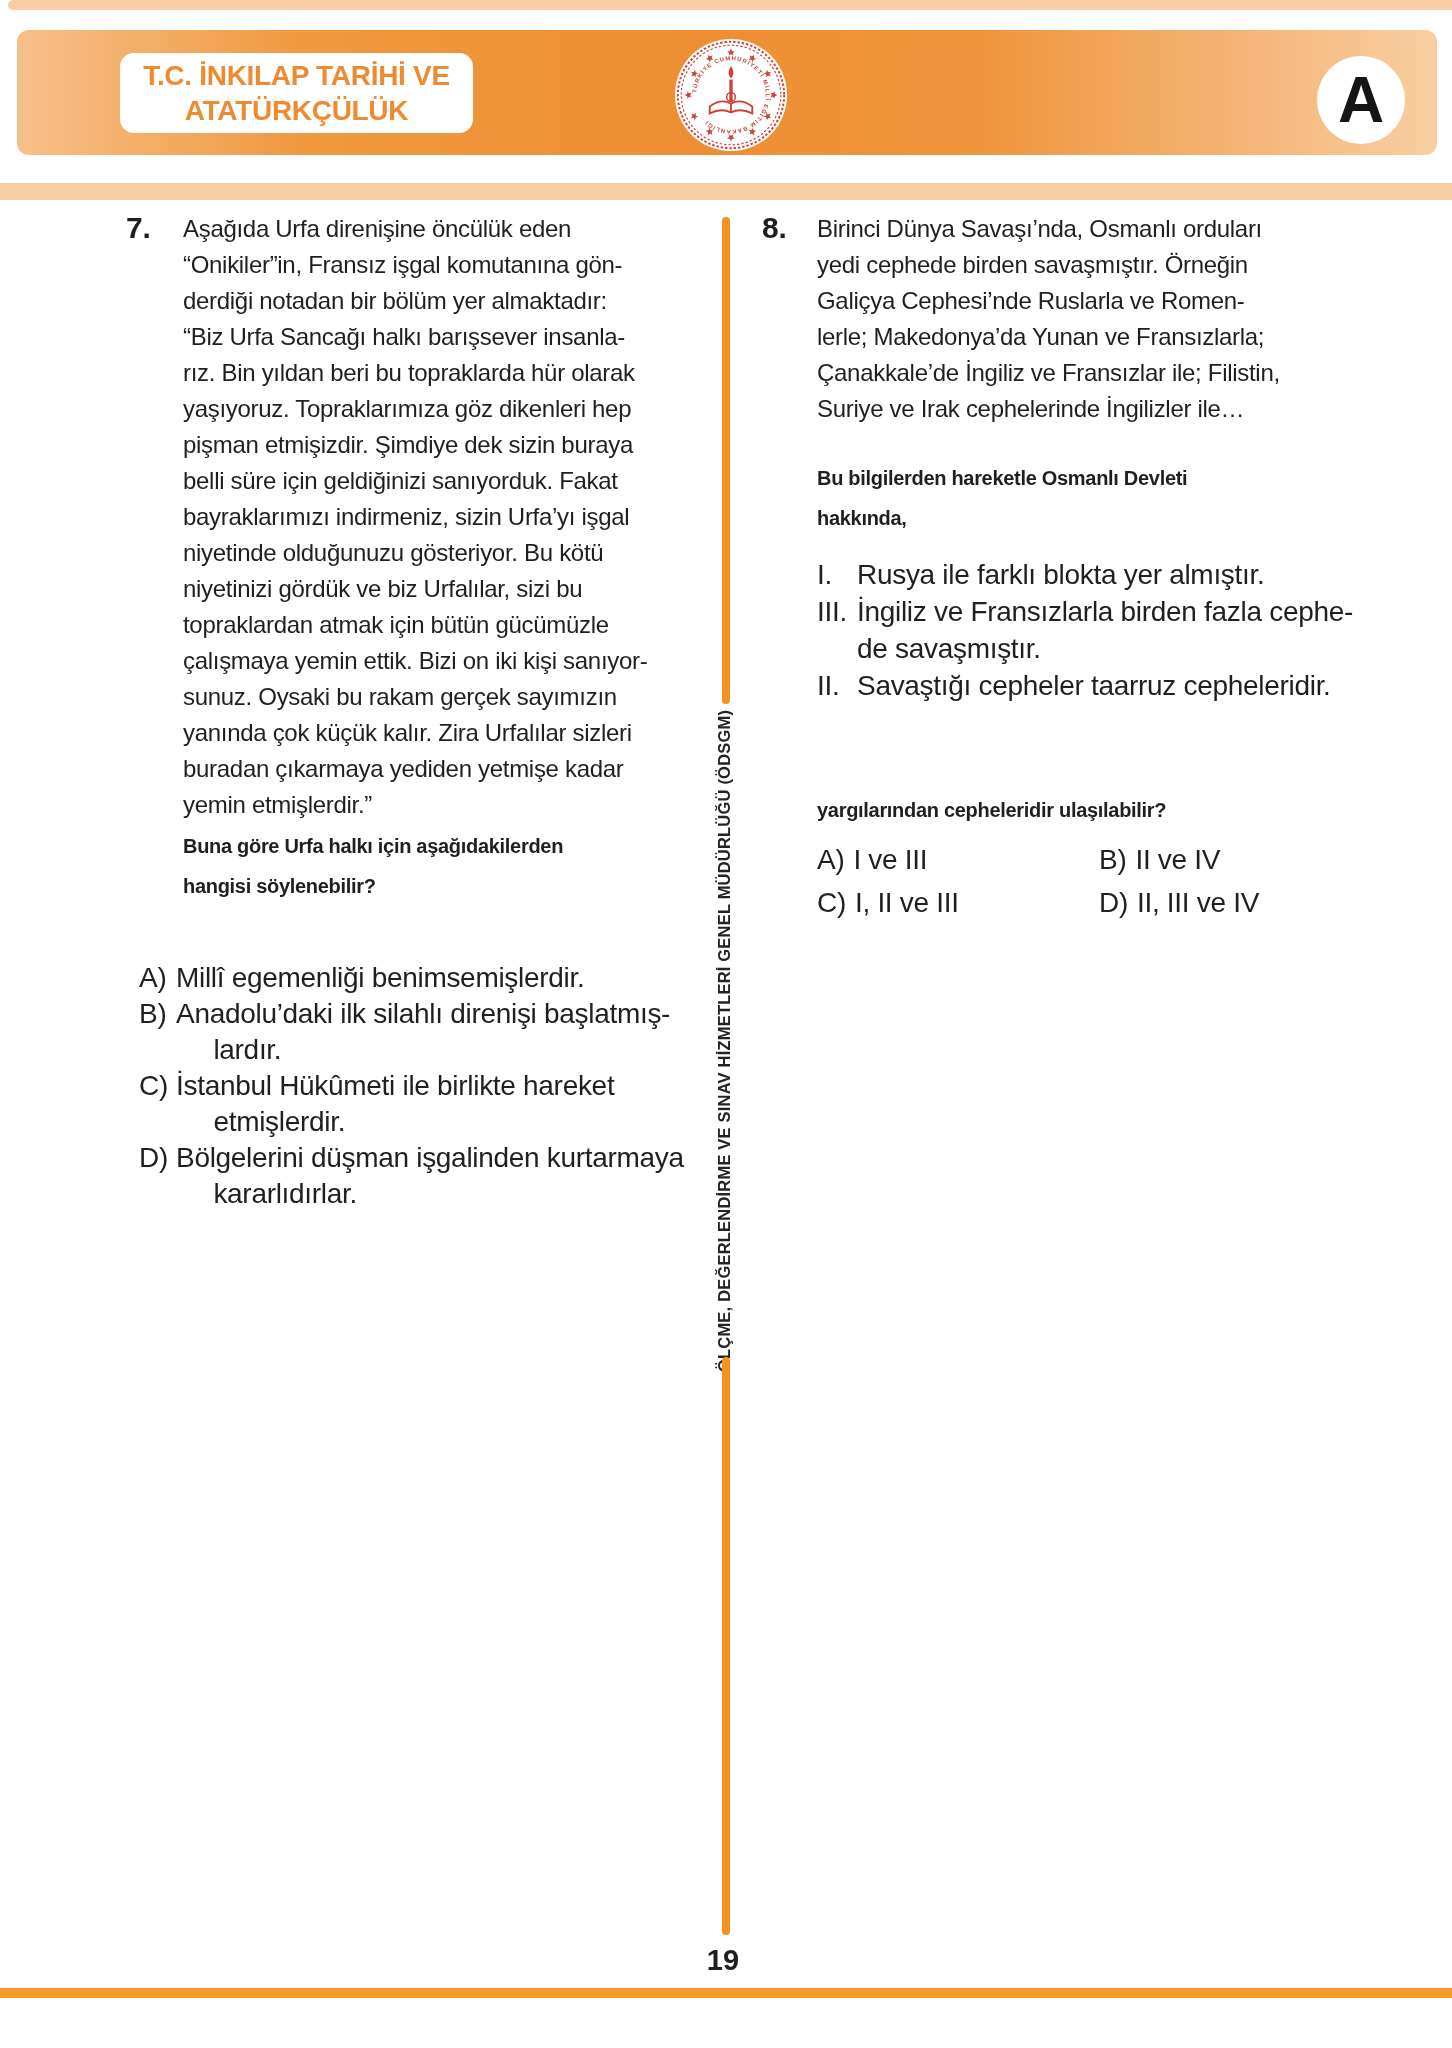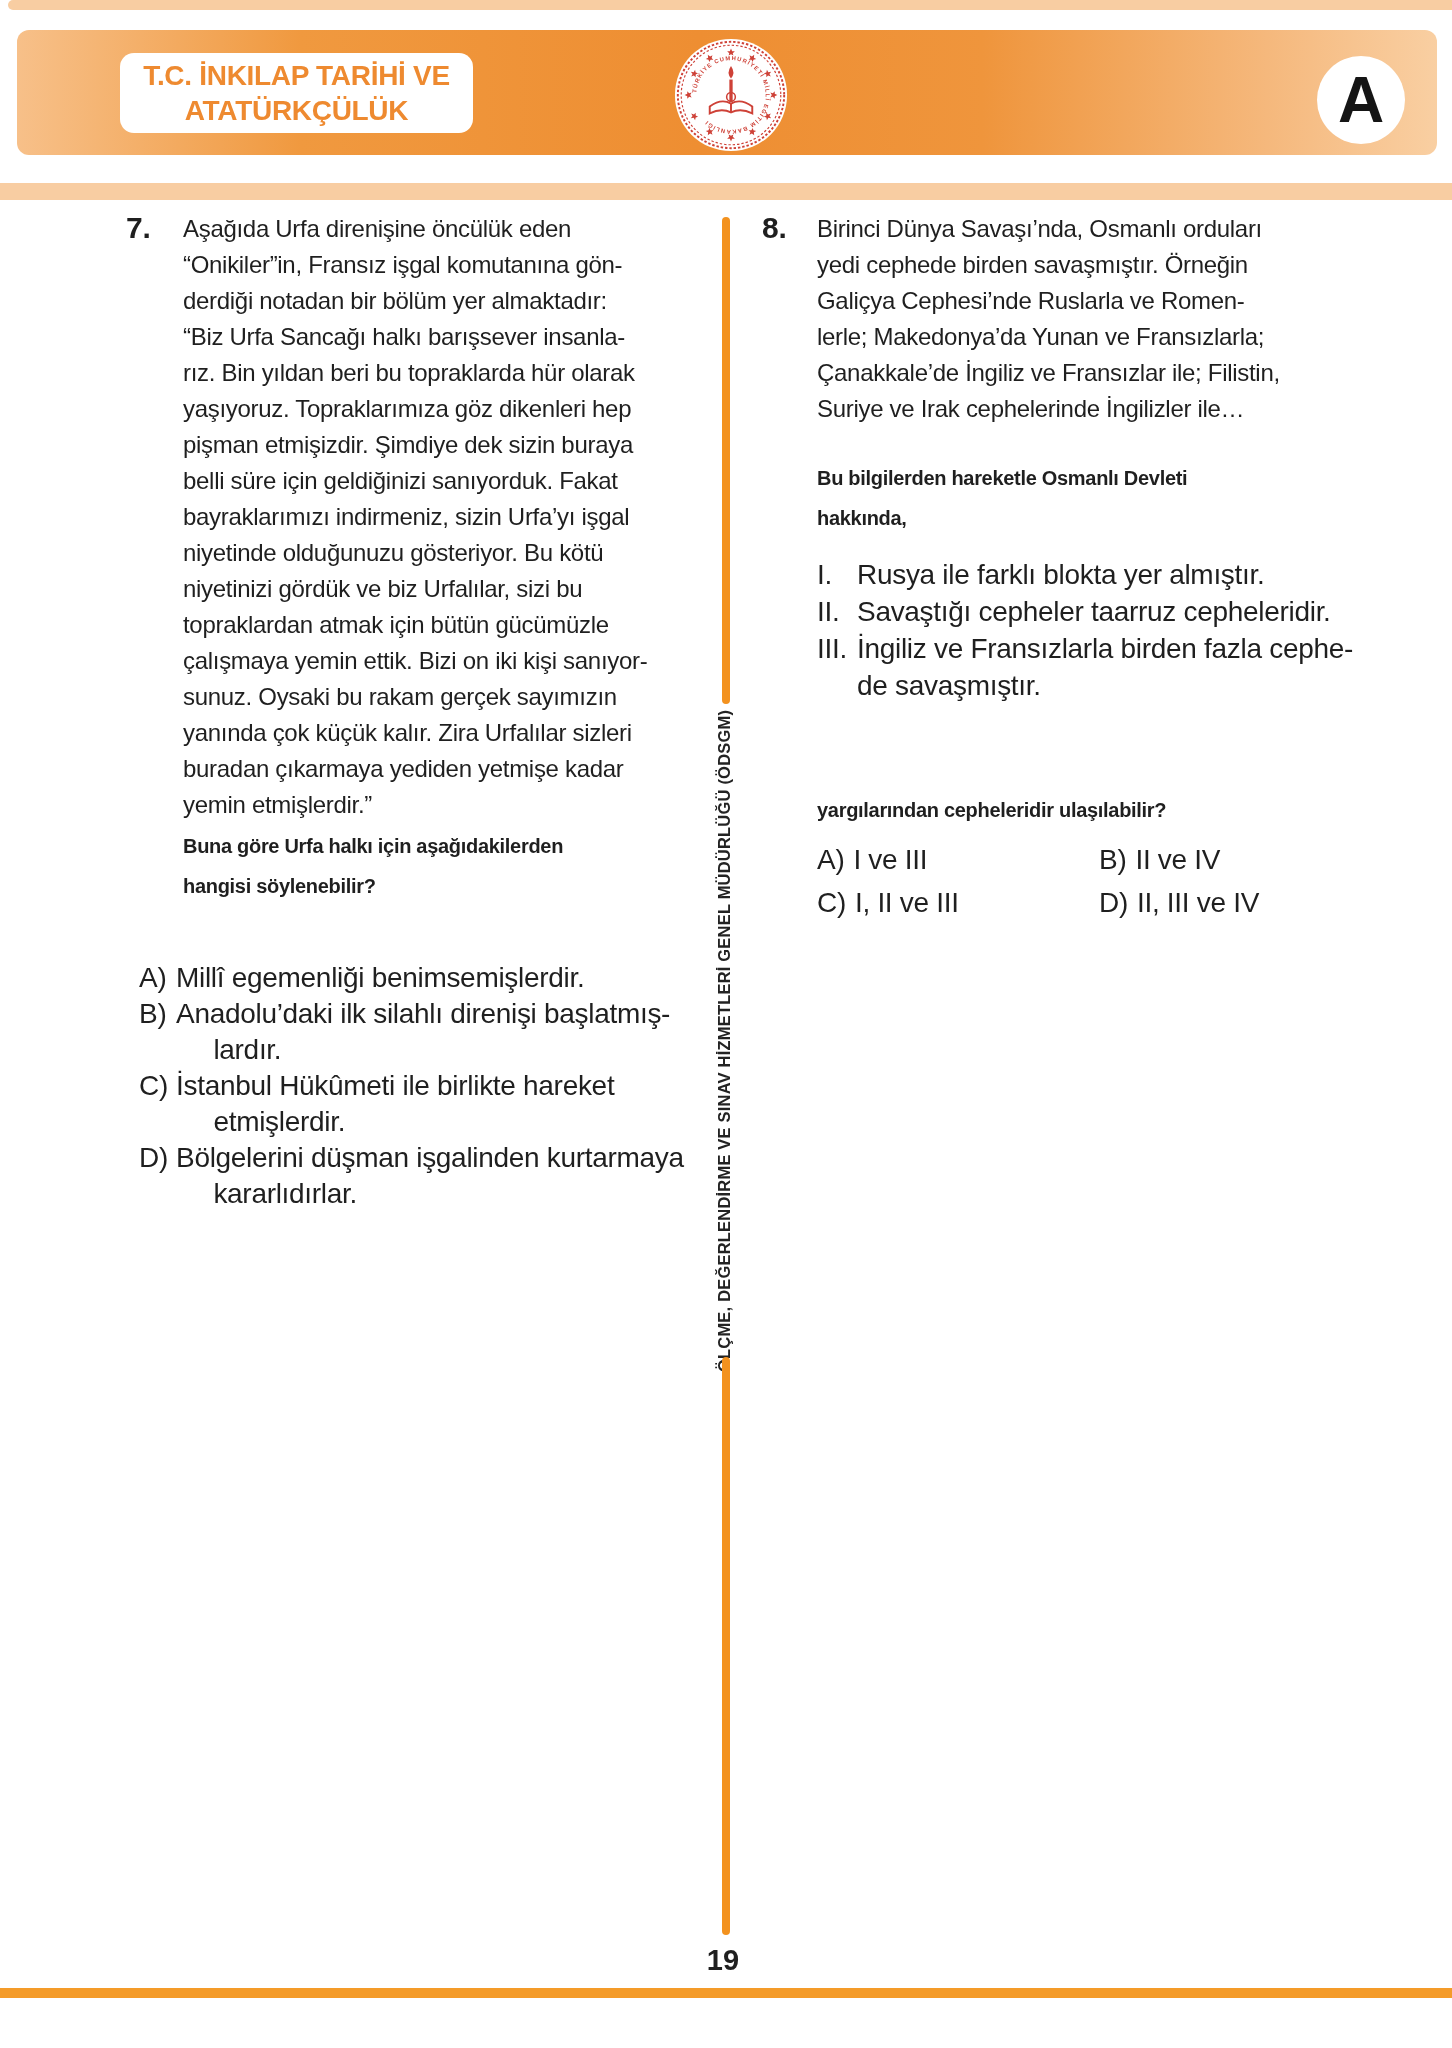--- a/index.html
+++ b/index.html
@@ -179,27 +179,27 @@
 Çanakkale’de İngiliz ve Fransızlar ile; Filistin,
 Suriye ve Irak cephelerinde İngilizler ile…</div>
     <div class="qstem pre q8-stem1">Bu bilgilerden hareketle Osmanlı Devleti
 hakkında,</div>
     <div class="q8-list">
       <div class="ritem">
         <span class="rlabel">I.</span>
         <span class="rtext">Rusya ile farklı blokta yer almıştır.</span>
       </div>
       <div class="ritem">
-        <span class="rlabel">II.</span>
-        <span class="rtext">Savaştığı cepheler taarruz cepheleridir.</span>
-      </div>
-      <div class="ritem">
         <span class="rlabel">III.</span>
         <span class="rtext">İngiliz ve Fransızlarla birden fazla cephe-
 de savaşmıştır.</span>
+      </div>
+      <div class="ritem">
+        <span class="rlabel">II.</span>
+        <span class="rtext">Savaştığı cepheler taarruz cepheleridir.</span>
       </div>
     </div>
     <div class="qstem pre q8-stem2">yargılarından cepheleridir ulaşılabilir?</div>
     <div class="q8-opts">
       <div class="gopt">
         <span class="olabel">A)</span>
         <span class="otext">I ve III</span>
       </div>
       <div class="gopt">
         <span class="olabel">B)</span>

